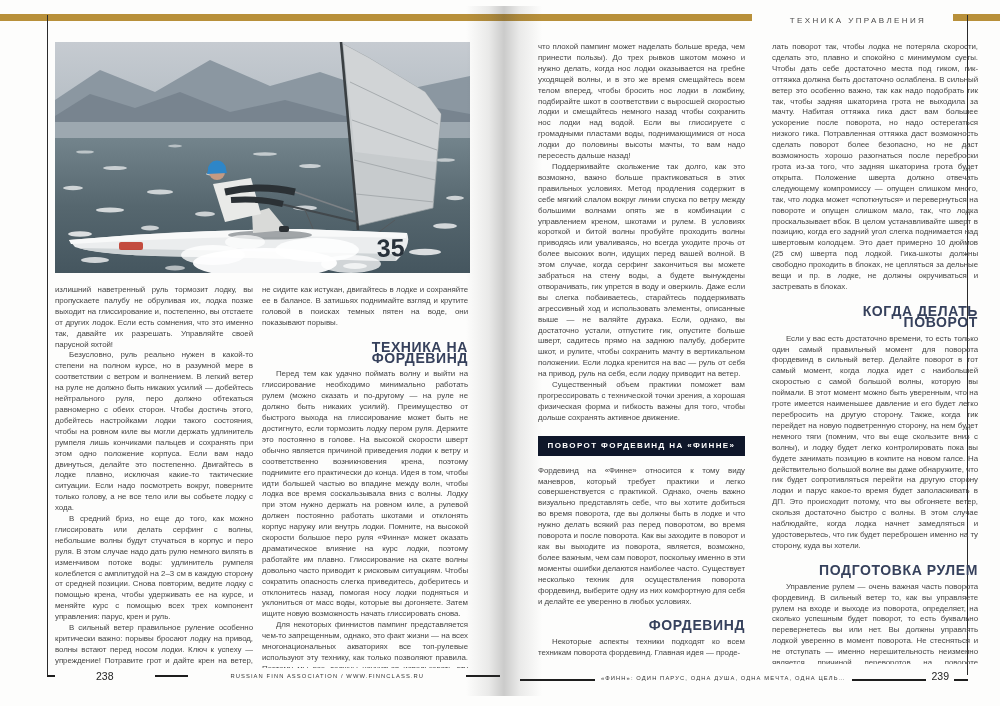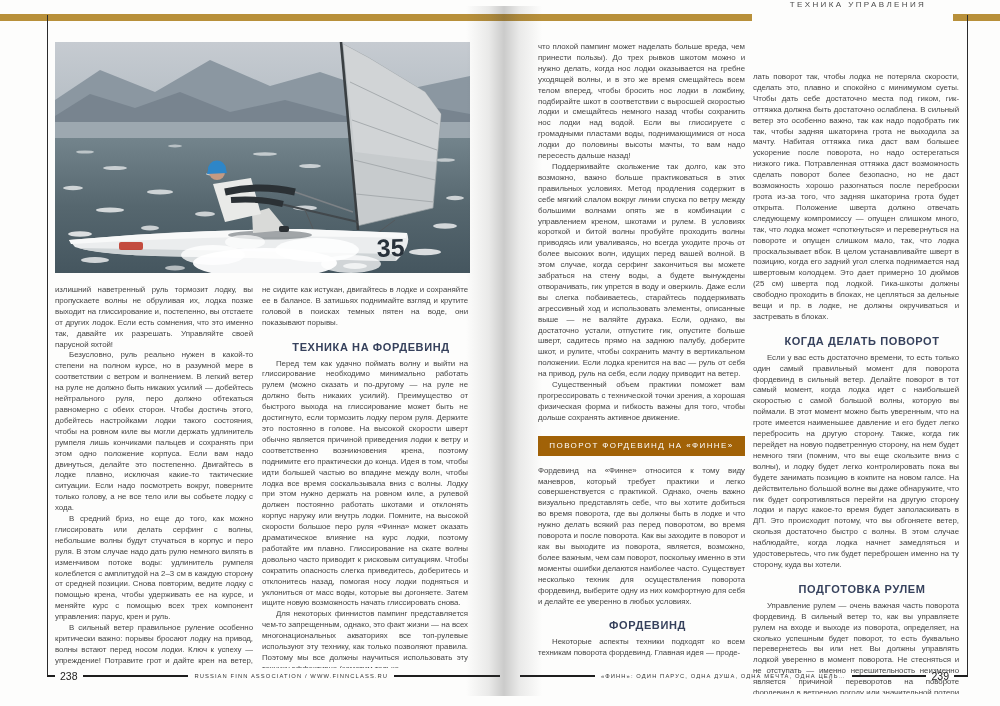--- a/index.html
+++ b/index.html
@@ -2,51 +2,51 @@
 <html><head>
 <meta charset="utf-8">
 <style>
   html,body{margin:0;padding:0;background:#ffffff;}
   .canvas{position:relative;width:1000px;height:706px;background:#fdfdfc;overflow:hidden;
           font-family:"Liberation Sans",sans-serif;}
   
   .goldbar{position:absolute;top:14px;height:7px;background:#b8903a;}
   .goldbar.gb-left{left:0;width:752px;}
   .goldbar.gb-right{left:953px;width:47px;}
-  .running-head{position:absolute;left:760px;top:0;width:196px;text-align:center;
+  .running-head{position:absolute;left:760px;top:16px;width:196px;text-align:center;
     font-size:8px;letter-spacing:2.4px;color:#4a4a4a;}
   
   .vrule{position:absolute;top:15px;width:1px;height:660px;background:#2b2b2b;}
   .vrule.vl{left:47px;} .vrule.vr{left:967px;}
   
   .spine{position:absolute;left:466px;top:6px;width:76px;height:690px;pointer-events:none;
     background:linear-gradient(90deg,rgba(60,60,60,0) 0%,rgba(60,60,60,.10) 30%,
       rgba(60,60,60,.26) 50%,rgba(60,60,60,.10) 70%,rgba(60,60,60,0) 100%);}
   
   .photo{position:absolute;left:55px;top:42px;width:415px;height:231px;overflow:hidden;}
   
   .col{position:absolute;overflow:hidden;font-size:7.9px;line-height:10.9px;
     color:#474747;text-align:justify;letter-spacing:-0.05px;}
   .col p{margin:0;text-indent:14px;}
   .col p.cont{text-indent:0;}
-  .col .h{margin:13px 0 6px;padding-left:12px;font-weight:bold;font-size:11px;
-    letter-spacing:.6px;color:#36415c;text-align:center;text-indent:0;}
+  .col .h{margin:13px 0 6px;padding-left:12px;font-weight:bold;font-size:14px;
+    letter-spacing:.6px;color:#36415c;text-align:right;text-indent:0;}
   .lcol1{left:55px;top:285px;width:198px;height:383px;}
   .lcol2{left:262px;top:285px;width:206px;height:383px;}
   .rcol1{left:538px;top:42px;width:207px;height:622px;}
-  .rcol2{left:753px;top:42px;width:206px;height:622px;margin-top:30px;}
-  .banner{margin:12px 0 10px;background:#a16207;color:#ffffff;font-weight:normal;
+  .rcol2{left:772px;top:42px;width:206px;height:622px;}
+  .banner{margin:12px 0 10px;background:#0f172a;color:#ffffff;font-weight:bold;
     font-size:8px;letter-spacing:1.4px;text-align:center;padding:5px 2px 4px;text-indent:0;}
   
   .footer{position:absolute;top:671px;display:flex;align-items:center;height:10px;}
   .footer .ln{height:2px;background:#1e1e1e;}
   .footer .num{font-size:10.5px;color:#222;padding:0 5px;line-height:10px;}
   .footer .cap{font-size:5.8px;letter-spacing:1.1px;color:#333;white-space:nowrap;padding:0 6px;}
-  .footer.fl{left:47px;width:453px;}
-  .footer.fr{left:520px;width:448px;}
+  .footer.fl{left:47px;width:453px;gap:36px;}
+  .footer.fr{left:520px;width:448px;align-items:flex-end;}
   .flex1{flex:1 1 auto;} .fix8{flex:0 0 8px;} .fix14{flex:0 0 14px;}
 </style>
 </head>
 <body>
 
 <div class="canvas">
 
   <div class="goldbar gb-left"></div>
   <div class="running-head">ТЕХНИКА УПРАВЛЕНИЯ</div>
   <div class="goldbar gb-right"></div>
@@ -138,21 +138,21 @@
         <ellipse cx="210" cy="221" rx="72" ry="15" opacity="0.95"></ellipse>
         <ellipse cx="262" cy="208" rx="42" ry="12" opacity="0.85"></ellipse>
         <ellipse cx="158" cy="213" rx="32" ry="10" opacity="0.8"></ellipse>
         <ellipse cx="296" cy="222" rx="30" ry="9" opacity="0.75"></ellipse>
         <ellipse cx="190" cy="200" rx="20" ry="7" opacity="0.7"></ellipse>
       </g>
     </svg>
   </div>
 
   <div class="col lcol1">
-    <p class="cont">излишний наветренный руль тормозит лодку, вы пропускаете волны не обруливая их, лодка позже выходит на глиссирование и, постепенно, вы отстаете от других лодок. Если есть сомнения, что это именно так, давайте их разрешать. Управляйте своей парусной яхтой!</p>
+    <p class="cont">излишний наветренный руль тормозит лодку, вы пропускаете палубу не обруливая их, лодка позже выходит на глиссирование и, постепенно, вы отстаете от других лодок. Если есть сомнения, что это именно так, давайте их разрешать. Управляйте своей парусной яхтой!</p>
     <p>Безусловно, руль реально нужен в какой-то степени на полном курсе, но в разумной мере в соответствии с ветром и волнением. В легкий ветер на руле не должно быть никаких усилий — добейтесь нейтрального руля, перо должно обтекаться равномерно с обеих сторон. Чтобы достичь этого, добейтесь настройками лодки такого состояния, чтобы на ровном киле вы могли держать удлинитель румпеля лишь кончиками пальцев и сохранять при этом одно положение корпуса. Если вам надо двинуться, делайте это постепенно. Двигайтесь в лодке плавно, исключая какие-то тактические ситуации. Если надо посмотреть вокруг, поверните только голову, а не все тело или вы собьете лодку с хода.</p>
     <p>В средний бриз, но еще до того, как можно глиссировать или делать серфинг с волны, небольшие волны будут стучаться в корпус и перо руля. В этом случае надо дать рулю немного вилять в изменчивом потоке воды: удлинитель румпеля колеблется с амплитудой на 2–3 см в каждую сторону от средней позиции. Снова повторим, ведите лодку с помощью крена, чтобы удерживать ее на курсе, и меняйте курс с помощью всех трех компонент управления: парус, крен и руль.</p>
     <p>В сильный ветер правильное руление особенно критически важно: порывы бросают лодку на привод, волны встают перед носом лодки. Ключ к успеху — упреждение! Потравите грот и дайте крен на ветер, если надо увалить под пришедший порыв. Отклоняйтесь назад, когда встречаете большую волну, пытающуюся превратить вашу лодку в субмарину. Только</p>
   </div>
 
   <div class="col lcol2">
     <p class="cont">не сидите как истукан, двигайтесь в лодке и сохраняйте ее в балансе. В затишьях поднимайте взгляд и крутите головой в поисках темных пятен на воде, они показывают порывы.</p>
     <div class="h">ТЕХНИКА НА ФОРДЕВИНД</div>
     <p>Перед тем как удачно поймать волну и выйти на глиссирование необходимо минимально работать рулем (можно сказать и по-другому — на руле не должно быть никаких усилий). Преимущество от быстрого выхода на глиссирование может быть не достигнуто, если тормозить лодку пером руля. Держите это постоянно в голове. На высокой скорости шверт обычно является причиной приведения лодки к ветру и соответственно возникновения крена, поэтому поднимите его практически до конца. Идея в том, чтобы идти большей частью во впадине между волн, чтобы лодка все время соскальзывала вниз с волны. Лодку при этом нужно держать на ровном киле, а рулевой должен постоянно работать шкотами и отклонять корпус наружу или внутрь лодки. Помните, на высокой скорости большое перо руля «Финна» может оказать драматическое влияние на курс лодки, поэтому работайте им плавно. Глиссирование на скате волны довольно часто приводит к рисковым ситуациям. Чтобы сократить опасность слегка приведитесь, доберитесь и отклонитесь назад, помогая носу лодки подняться и уклониться от масс воды, которые вы догоняете. Затем ищите новую возможность начать глиссировать снова.</p>
     <p>Для некоторых финнистов пампинг представляется чем-то запрещенным, однако, это факт жизни — на всех многонациональных акваториях все топ-рулевые используют эту технику, как только позволяют правила. Поэтому мы все должны научиться использовать эту технику эффективно (заметим только,</p>

